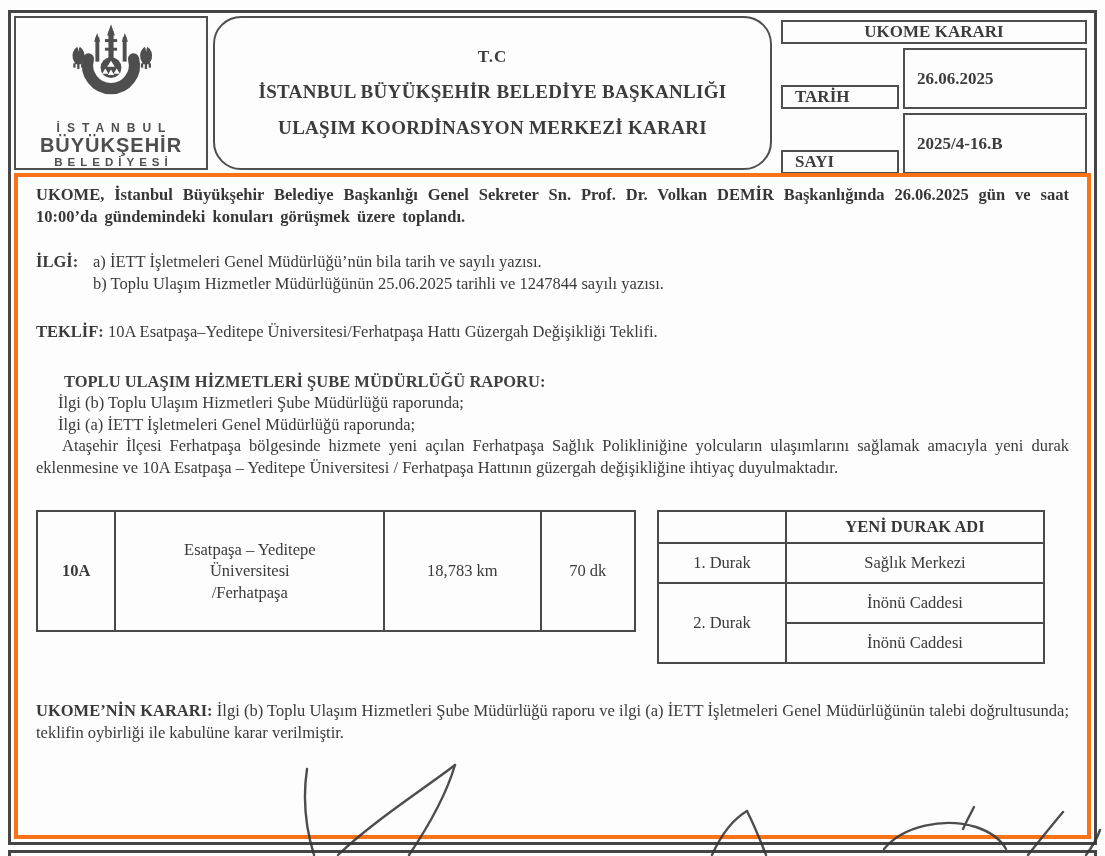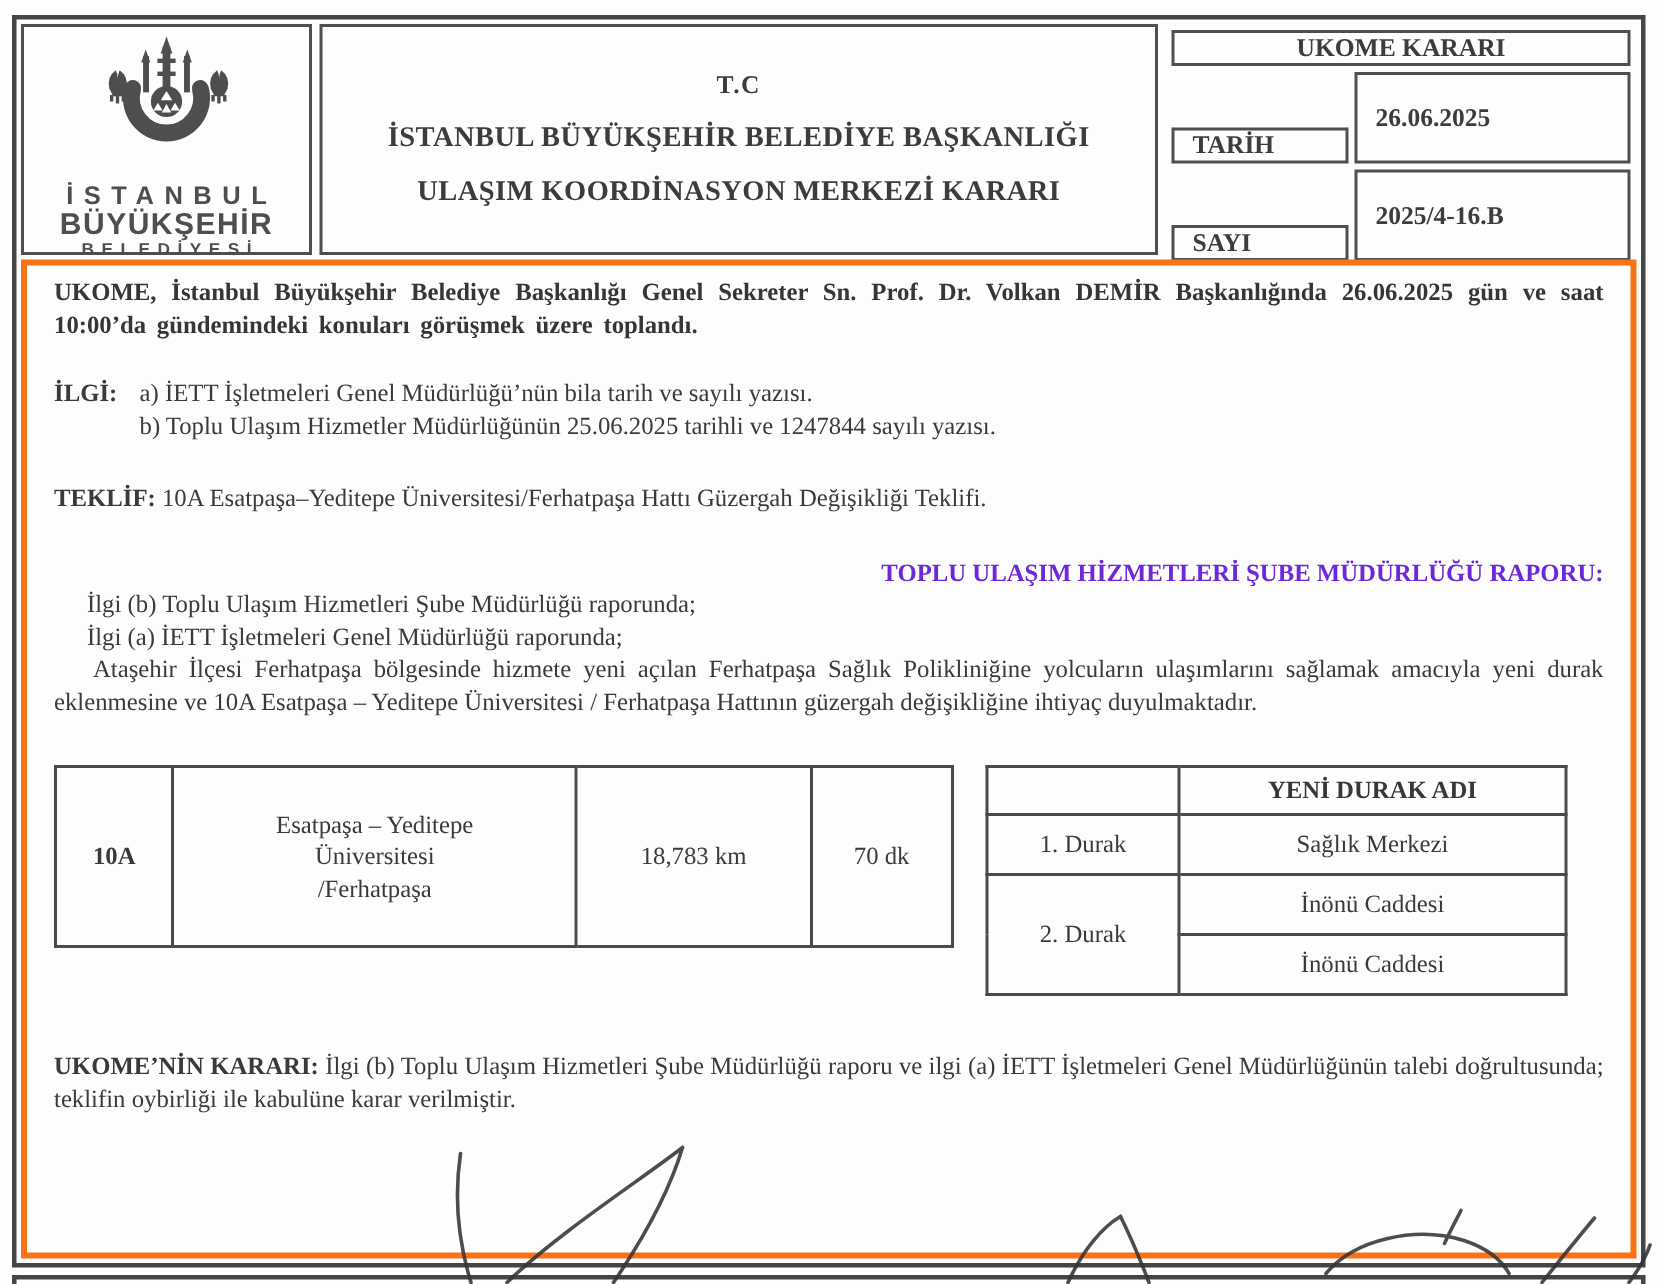--- a/index.html
+++ b/index.html
@@ -20,25 +20,25 @@
     display:flex; flex-direction:column;
     background:#fdfdfd;
   }
 
   
   .doc-header { display:flex; gap:5px; margin:3px; height:154px; }
   .hcell { border:2px solid #4f4f4f; background:#fdfdfd; }
   .logo-cell { width:194px; display:flex; flex-direction:column; align-items:center; justify-content:flex-start; padding-top:6px; }
   .logo-cell svg { display:block; }
   .logo-word { text-align:center; font-family:"Liberation Sans", sans-serif; color:#4e4e4e; line-height:1.05; margin-top:2px; }
-  .logo-line1 { font-size:17px; font-weight:bold; letter-spacing:7px; text-indent:7px; }
+  .logo-line1 { font-size:12px; font-weight:bold; letter-spacing:7px; text-indent:7px; }
   .logo-line2 { font-size:20px; font-weight:bold; letter-spacing:1px; }
   .logo-line3 { font-size:11.5px; font-weight:bold; letter-spacing:5px; text-indent:5px; }
 
-  .title-cell { flex:1; display:flex; flex-direction:column; align-items:center; justify-content:center; gap:14px; font-weight:bold; color:#3c3c3c; }
+  .title-cell { flex:1; display:flex; flex-direction:column; align-items:center; justify-content:center; gap:14px; font-weight:bold; color:#3c3c3c;border-radius:28px; }
   .title-tc { font-size:17px; letter-spacing:1px; }
   .title-l2, .title-l3 { font-size:19px; letter-spacing:.3px; }
 
   .meta-cell { width:314px; display:flex; flex-direction:column; gap:4px; padding:4px; border:none; }
   .meta-row { display:flex; gap:4px; flex:1; }
   .meta-box { border:2px solid #4f4f4f; font-weight:bold; font-size:17px; color:#3c3c3c; display:flex; align-items:center; }
   .meta-title { flex:1; justify-content:center; }
   .meta-label { width:118px; padding-left:12px;margin-top:37px; }
   .meta-value { flex:1; padding-left:12px; }
 
@@ -46,21 +46,21 @@
   .doc-body {
     flex:1; margin:0 3px 3px; border:4px solid #f97316;
     padding:2px 18px 0 18px; overflow:hidden; position:relative;
     font-size:16.5px; line-height:21.5px;
   }
   .bold { font-weight:bold; }
   .p-intro { font-weight:bold; text-align:justify; word-spacing:3px; margin-top:5px; color:#363636; }
   .ilgi { display:flex; margin-top:24px; }
   .ilgi-label { width:57px; font-weight:bold; }
   .p-teklif { margin-top:27px; }
-  .report-heading { margin:28px 0 0 28px; font-weight:bold; color:#6d28d9;text-align:right; }
+  .report-heading { margin:28px 0 0 28px; font-weight:bold; color:#404040; }
   .report-line { margin-left:22px; }
   .p-report { text-indent:26px; text-align:justify; }
 
   .tables-row { display:flex; justify-content:space-between; margin-top:32px; align-items:flex-start; padding-right:24px; }
   table { border-collapse:collapse; }
   td, th { border:2px solid #4a4a4a; text-align:center; vertical-align:middle; font-size:16.5px; padding:2px 6px; }
   th { font-weight:bold; color:#383838; }
   .pre { white-space:pre-line; }
 
   .line-table { width:600px; }

